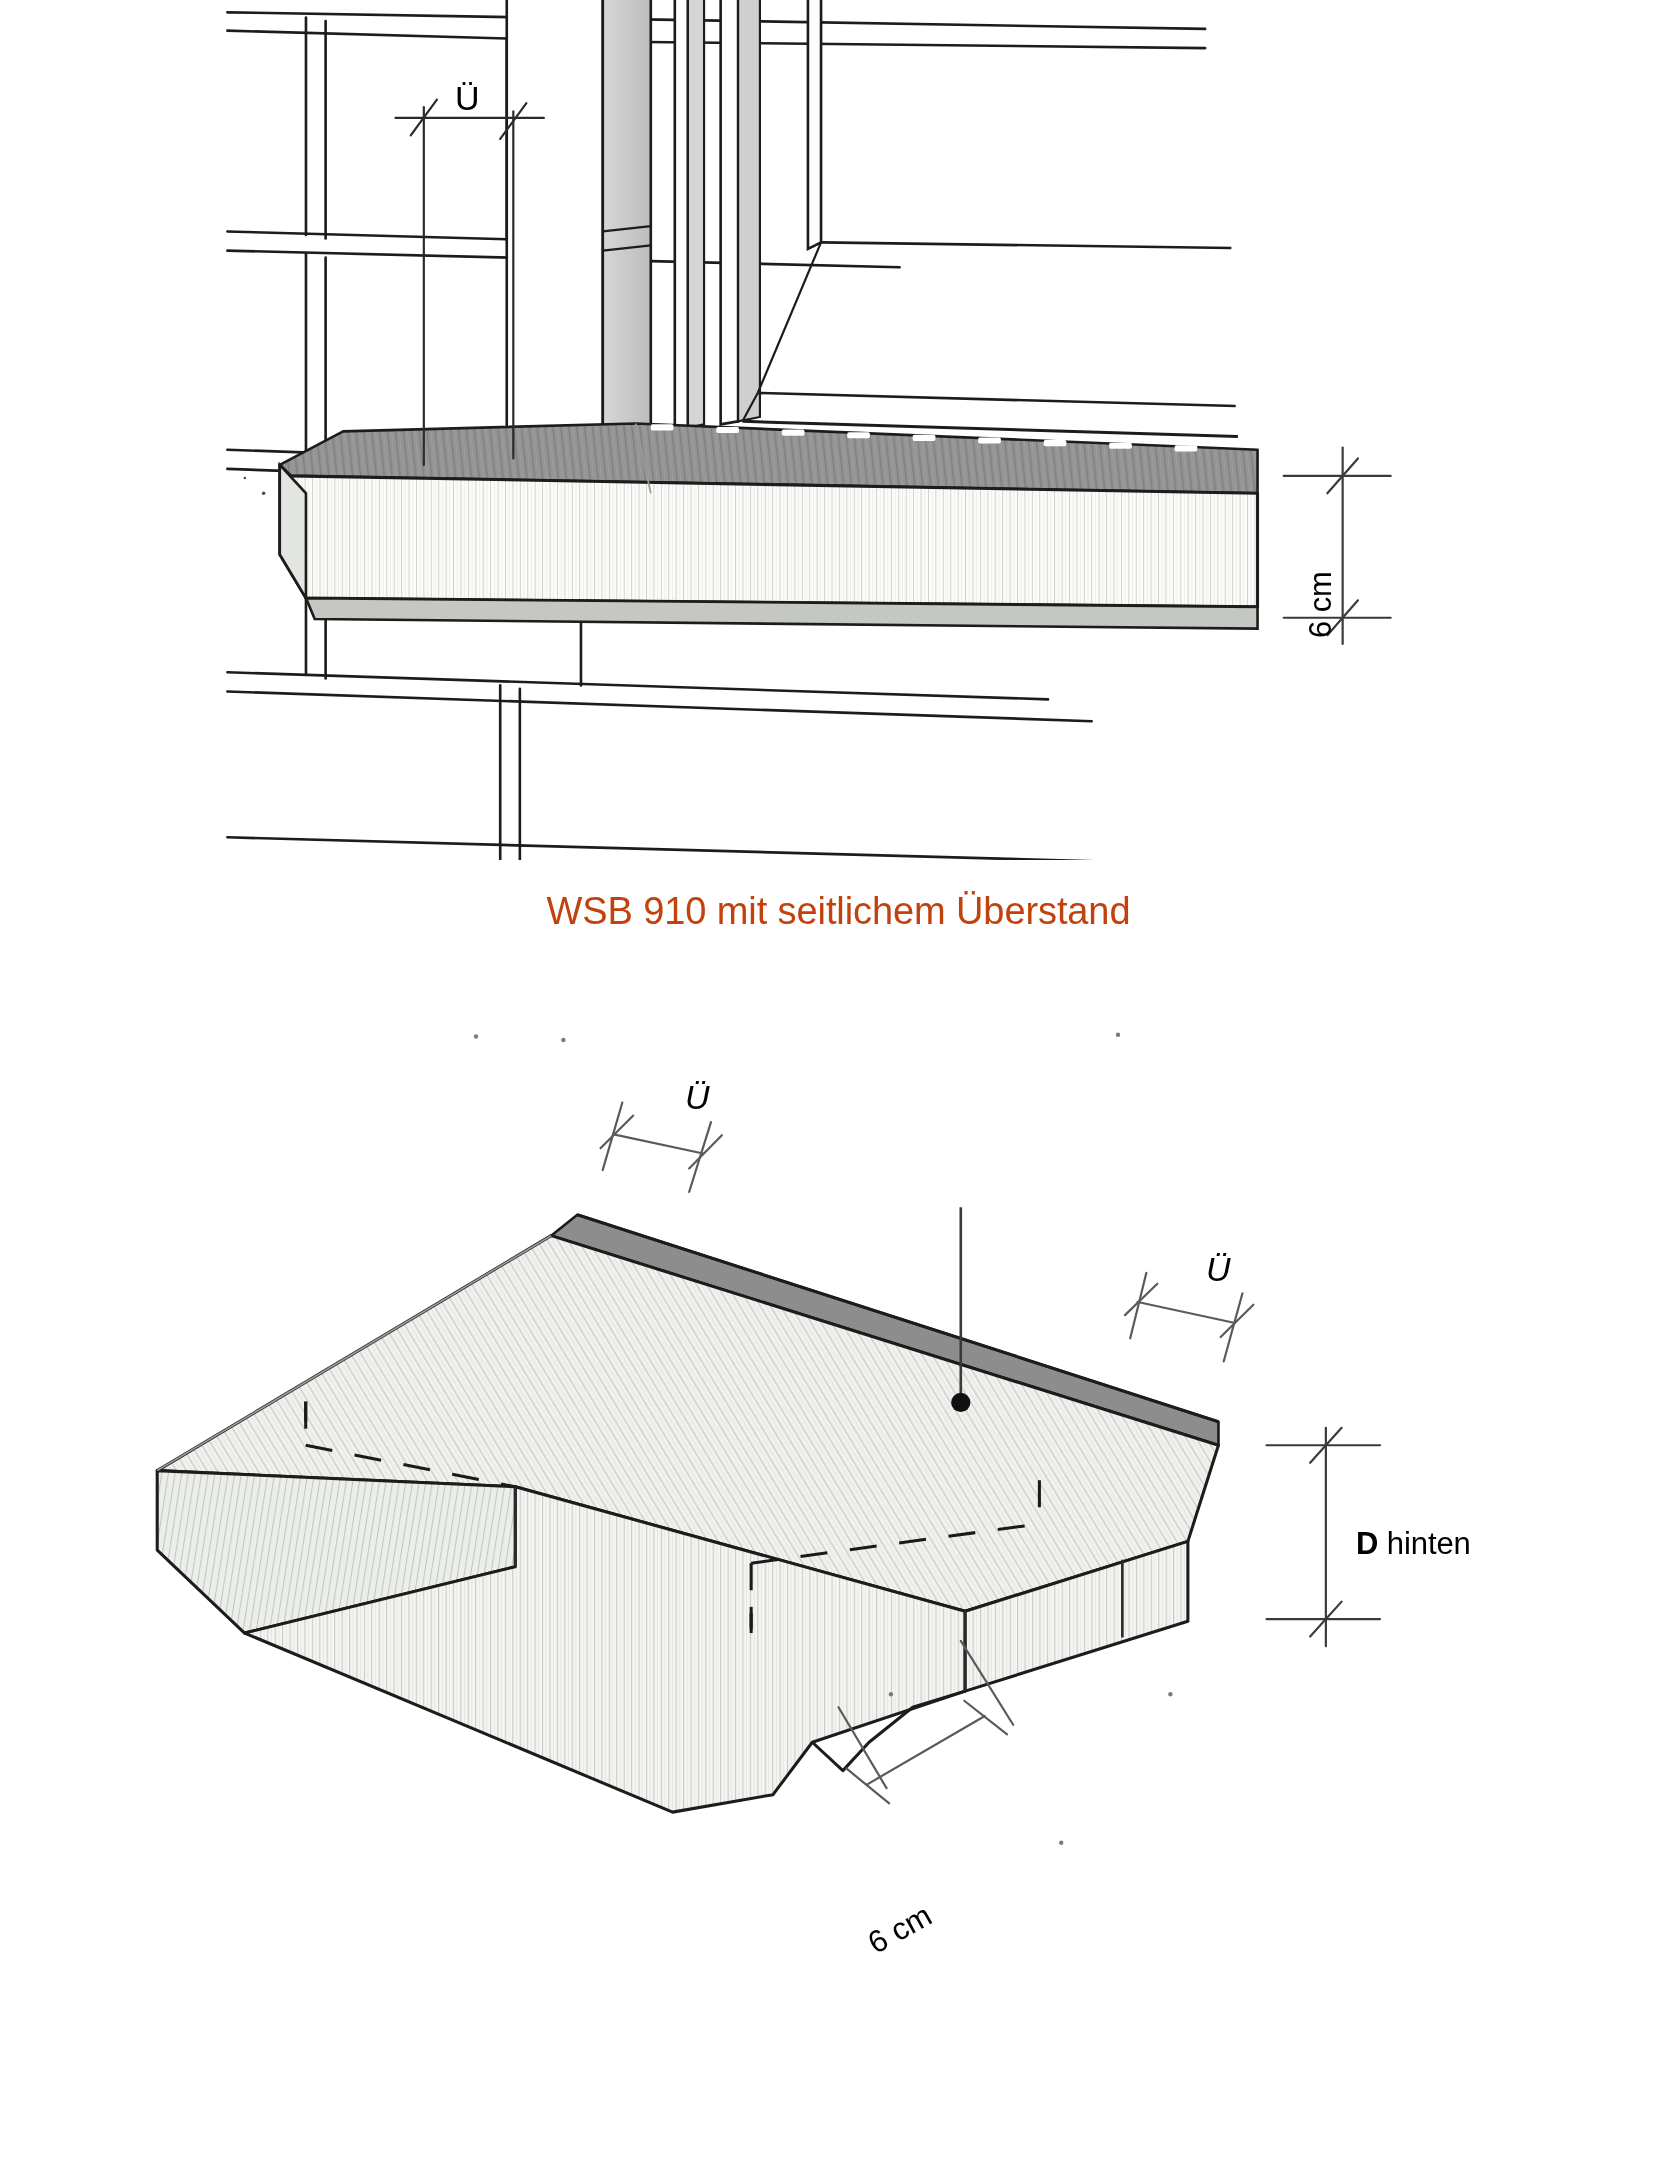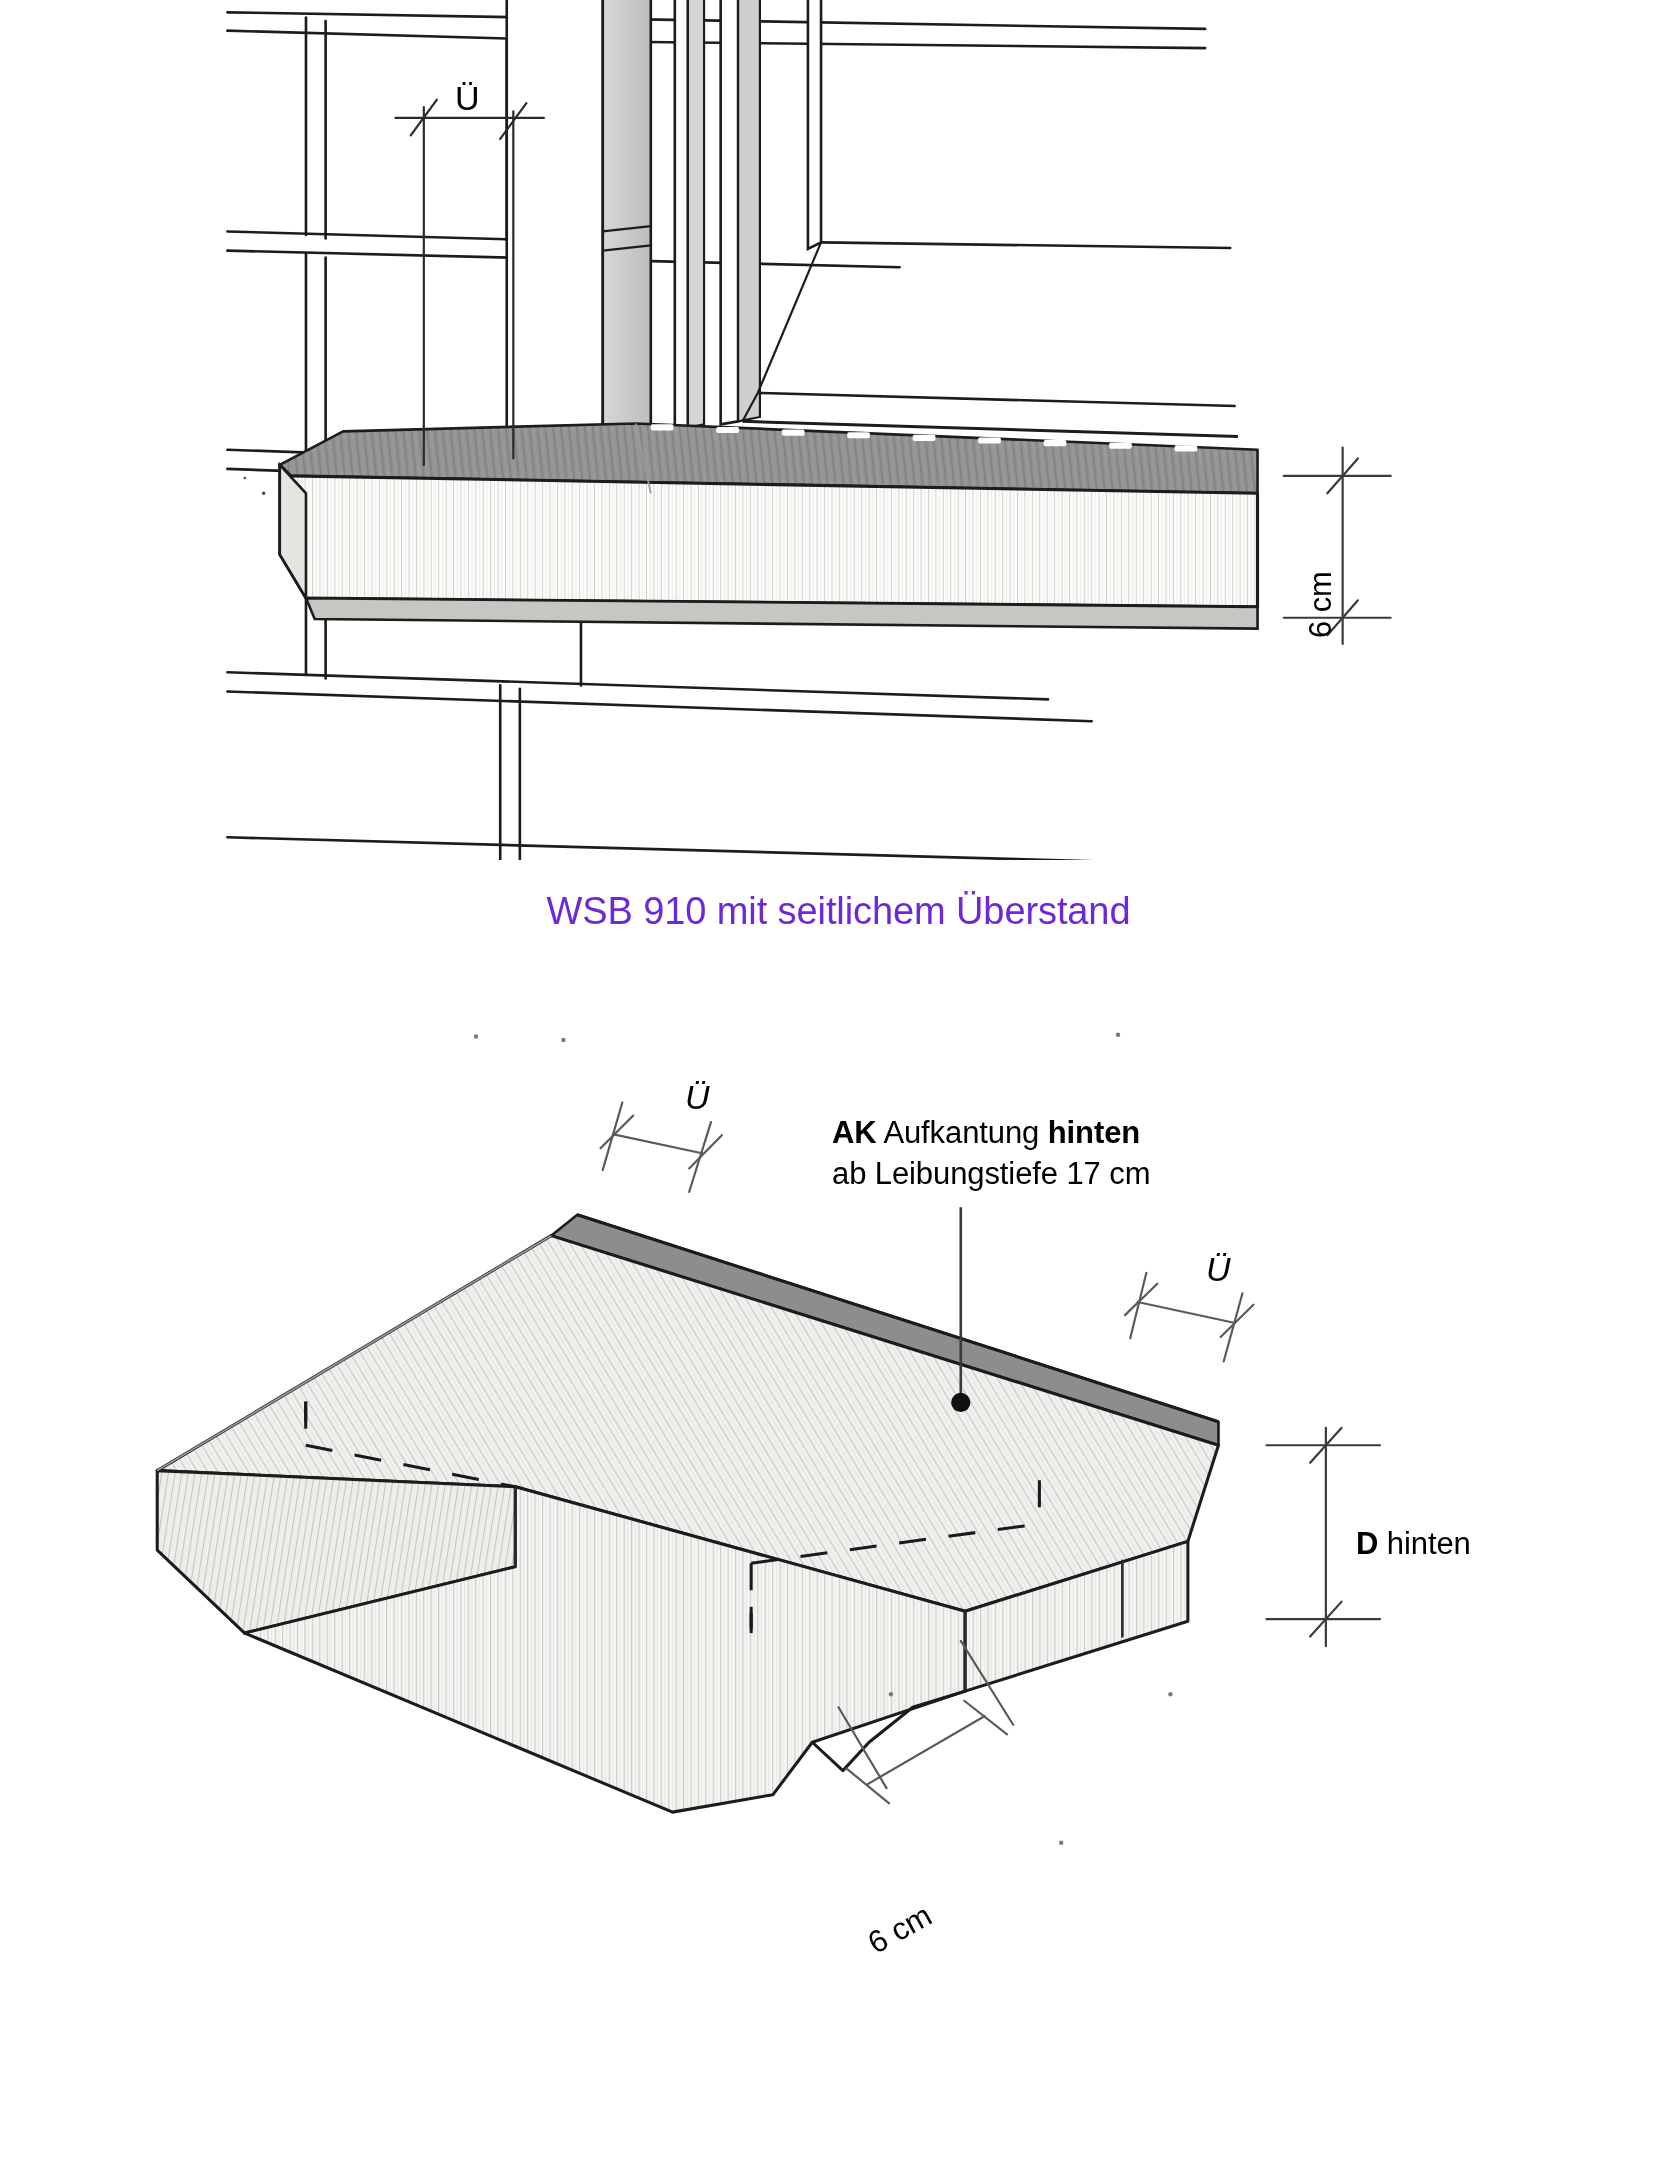--- a/index.html
+++ b/index.html
@@ -15,21 +15,21 @@
   }
   .sheet { position: absolute; inset: 0; }
 
   svg.fig { position: absolute; display: block; }
 
   
   .caption {
     position: absolute;
     font-size: 38px;
     line-height: 1.34;
-    color: #6d28d9;
+    color: #c2410c;
     white-space: pre;
     letter-spacing: -0.1px;
   }
   .caption-top {
     left: 0; right: 0;
     top: 886px;
     text-align: center;
   }
   .caption-bottom {
     left: 288px;
@@ -327,21 +327,20 @@
   </svg>
 
   <div class="u-glyph" style="left:685px; top:1078px;">Ü</div>
 
   <div class="u-glyph" style="left:1206px; top:1250px;">Ü</div>
 
   <div class="dim-text bolded" style="left:1356px; top:1490px;margin-top:36px;"><b>D</b><span> hinten</span></div>
 
   <div class="dim-text rotneg30" style="left:862px; top:1930px;">6 cm</div>
 
-  <div class="ak-note"><div><b>AK</b><span> Aufkantung </span><b>hinten</b></div><div>ab Leibungstiefe 17 cm</div></div>
 
   <div class="caption caption-bottom">
     <div>Seitliche Überstände Ü links / rechts durch</div>
     
     
   </div>
 
 </div>
 
 

